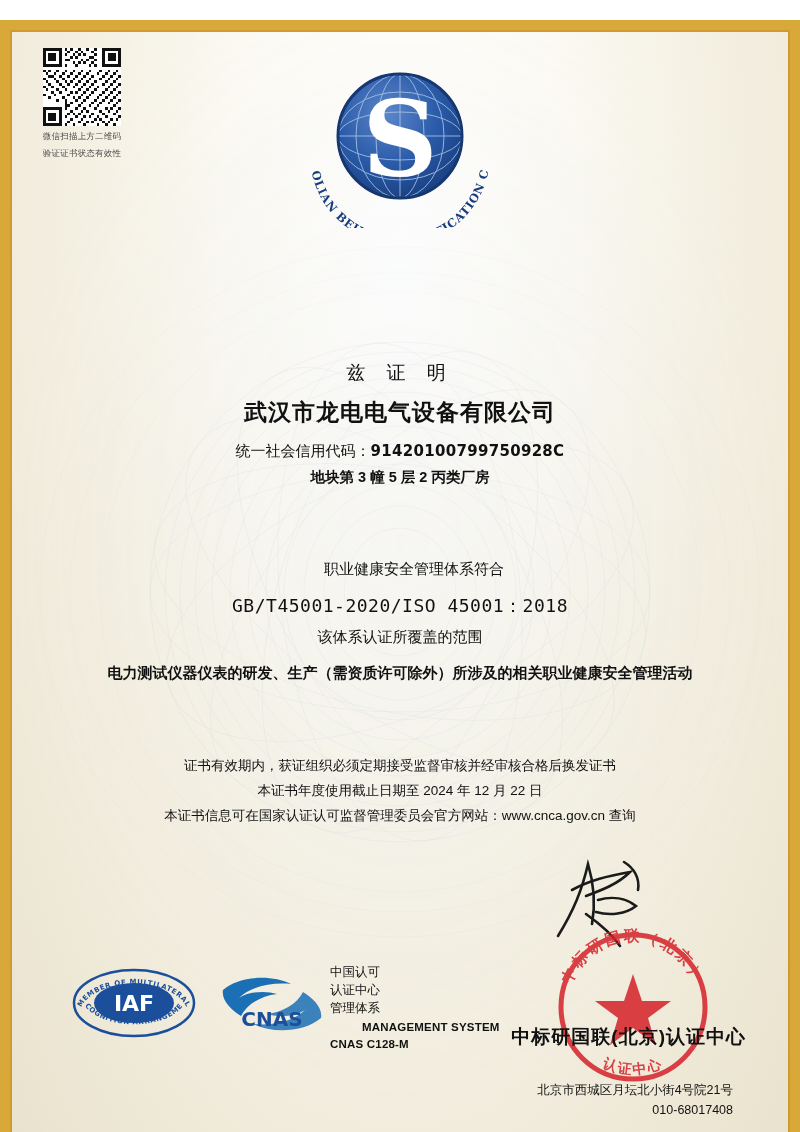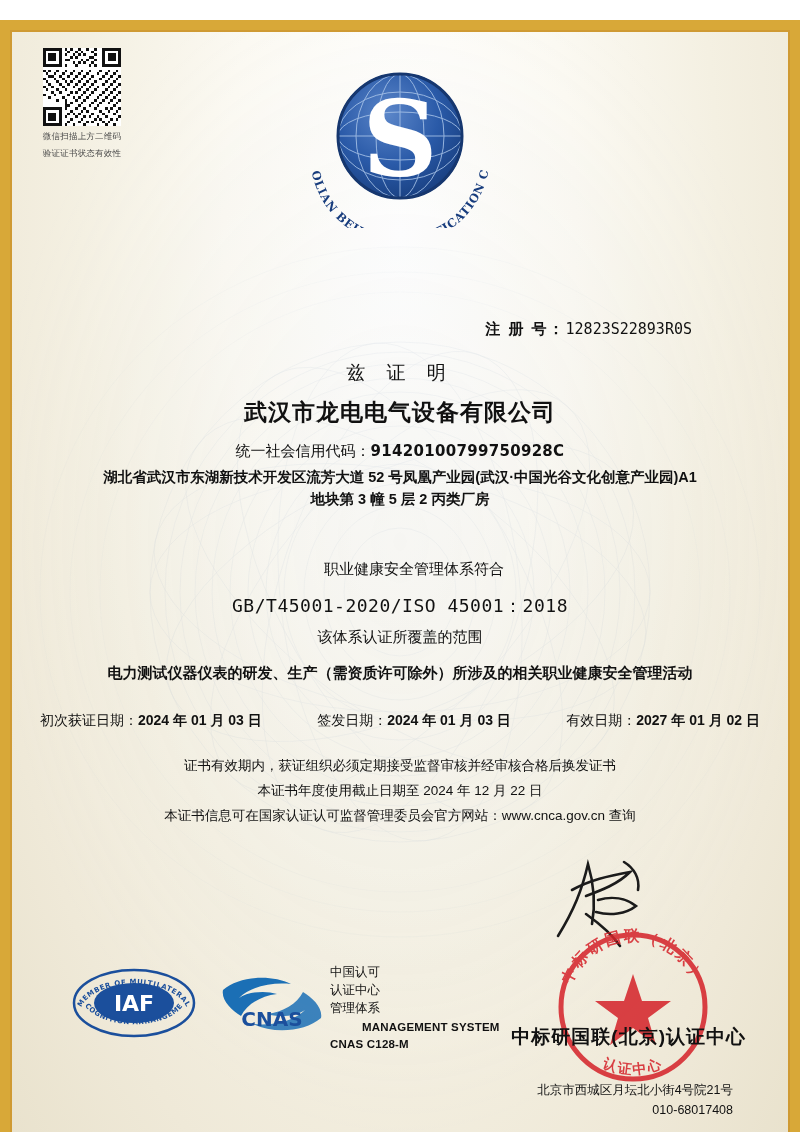--- a/index.html
+++ b/index.html
@@ -458,52 +458,37 @@
         <line x1="115" y1="18" x2="115" y2="142"></line>
       </g>
       <text x="115" y="120" text-anchor="middle" font-family="'DejaVu Serif','Liberation Serif',serif" font-size="104" font-weight="bold" fill="#ffffff">S</text>
       <circle cx="115" cy="80" r="62" fill="none" stroke="#16376f" stroke-width="3"></circle>
       <text font-family="'DejaVu Serif','Liberation Serif',serif" font-size="11.5" font-weight="bold" fill="#173c7d" letter-spacing="0.8">
         <textPath href="#arcpath" startOffset="50%" text-anchor="middle">CSI GUOLIAN BEIJING CERTIFICATION CENTER</textPath>
       </text>
     </svg>
 
 
-    <div class="regno">
-      <b>注 册 号：</b><span class="num">12823S22893R0S</span>
-    </div>
 
     <div class="hereby">兹 证 明</div>
     <div class="company">武汉市龙电电气设备有限公司</div>
 
     <div class="credit">
       <span>统一社会信用代码：</span><b>91420100799750928C</b>
     </div>
 
     <div class="addr">
-      <div>湖北省武汉市东湖新技术开发区流芳大道 52 号凤凰产业园(武汉·中国光谷文化创意产业园)A1</div>
       <div>地块第 3 幢 5 层 2 丙类厂房</div>
     </div>
 
     <div class="std-note">职业健康安全管理体系符合</div>
     <div class="std">GB/T45001-2020/ISO 45001：2018</div>
     <div class="scope-label">该体系认证所覆盖的范围</div>
     <div class="scope">电力测试仪器仪表的研发、生产（需资质许可除外）所涉及的相关职业健康安全管理活动</div>
 
-    <div class="dates">
-      <div class="d">
-        <span>初次获证日期：</span><b>2024 年 01 月 03 日</b>
-      </div>
-      <div class="d">
-        <span>签发日期：</span><b>2024 年 01 月 03 日</b>
-      </div>
-      <div class="d">
-        <span>有效日期：</span><b>2027 年 01 月 02 日</b>
-      </div>
-    </div>
 
     <div class="notes">
       <div>证书有效期内，获证组织必须定期接受监督审核并经审核合格后换发证书</div>
       <div>本证书年度使用截止日期至 2024 年 12 月 22 日</div>
       <div>本证书信息可在国家认证认可监督管理委员会官方网站：www.cnca.gov.cn 查询</div>
     </div>
 
     <svg class="sig" viewBox="0 0 120 110">
       <g fill="none" stroke="#1b1b1b" stroke-width="2.6" stroke-linecap="round">
         <path d="M20,86 C36,60 44,40 50,14 C56,34 58,52 54,74"></path>

